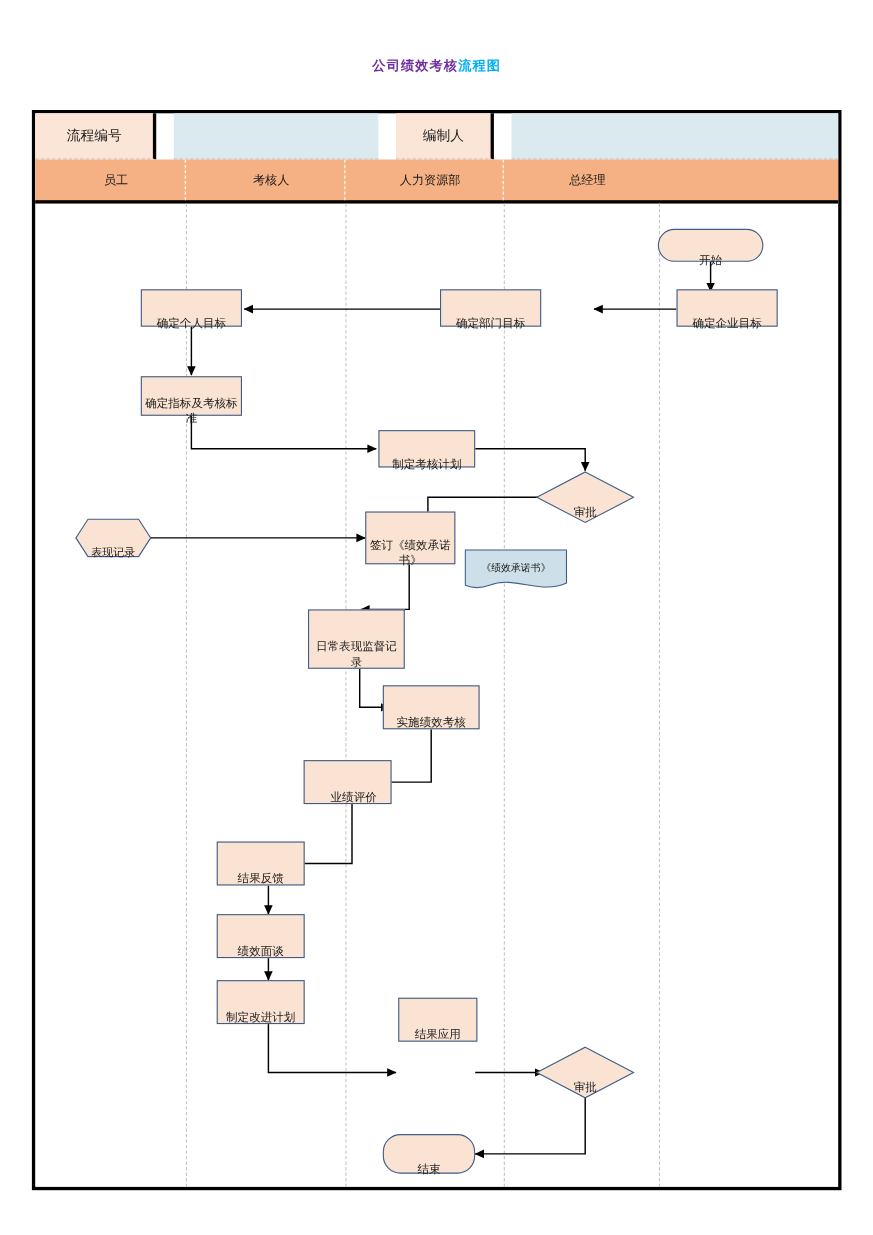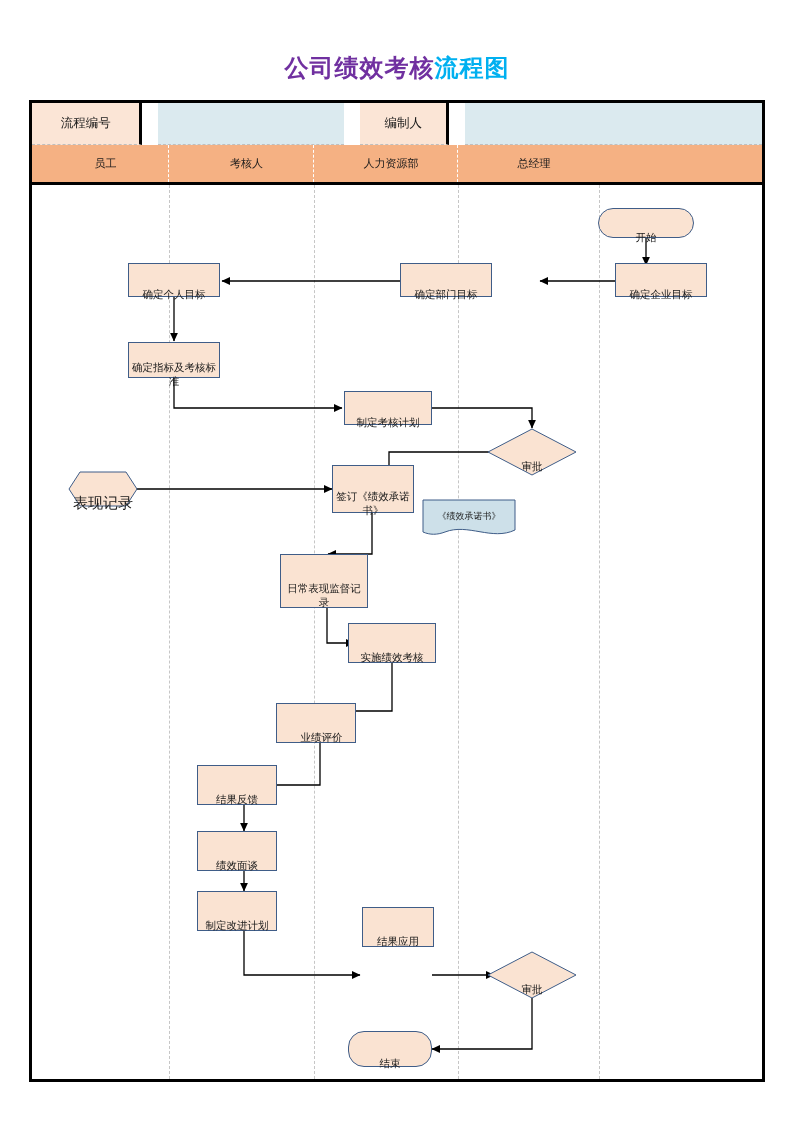--- a/index.html
+++ b/index.html
@@ -15,21 +15,21 @@
     overflow: hidden;
   }
 
   
   #doc-title {
     position: absolute;
     left: 0;
     top: 52px;
     width: 794px;
     text-align: center;
-    font-size: 24px;
+    font-size: 12px;
     font-weight: bold;
     letter-spacing: 1px;
     white-space: nowrap;
   }
   #doc-title .t-main { color: #7030a0; }
   #doc-title .t-sub  { color: #00b0f0; }
 
   
   #flow-frame {
     position: absolute;
@@ -274,21 +274,21 @@
       <svg class="shape-svg" viewBox="0 0 90 48" preserveAspectRatio="none">
         <polygon points="45,1 89,24 45,47 1,24" fill="#fae3d2" stroke="#3f5d88" stroke-width="1"></polygon>
       </svg>
       <span class="shape-label">审批</span>
     </div>
 
     <div class="node hexagon" style="left:36px; top:368px; width:70px; height:36px;">
       <svg class="shape-svg" viewBox="0 0 70 36" preserveAspectRatio="none">
         <polygon points="12,1 58,1 69,18 58,35 12,35 1,18" fill="#fae3d2" stroke="#3f5d88" stroke-width="1"></polygon>
       </svg>
-      <span class="shape-label" style="font-size:15px">表现记录</span>
+      <span class="shape-label" style="font-size:10px">表现记录</span>
     </div>
 
     <div class="node" style="left:300px; top:362px; width:82px; height:48px;">
       <span class="shape-label">签订《绩效承诺书》</span>
     </div>
 
     <div class="node document" style="left:390px; top:396px; width:94px; height:40px;">
       <svg class="shape-svg" viewBox="0 0 94 40" preserveAspectRatio="none">
         <path d="M1,1 L93,1 L93,31 C70,42 46,24 23,33 C15,36 8,36 1,33 Z" fill="#cde0e9" stroke="#3f5d88" stroke-width="1"></path>
       </svg>
@@ -296,21 +296,21 @@
     </div>
 
     <div class="node" style="left:248px; top:451px; width:88px; height:54px;">
       <span class="shape-label">日常表现监督记录</span>
     </div>
 
     <div class="node" style="left:316px; top:520px; width:88px; height:40px;">
       <span class="shape-label">实施绩效考核</span>
     </div>
 
-    <div class="node" style="left:244px; top:600px; width:80px; height:40px;padding-left:14px;">
+    <div class="node" style="left:244px; top:588px; width:80px; height:40px;padding-left:14px;">
       <span class="shape-label">业绩评价</span>
     </div>
 
     <div class="node" style="left:165px; top:662px; width:80px; height:40px;">
       <span class="shape-label">结果反馈</span>
     </div>
 
     <div class="node" style="left:165px; top:728px; width:80px; height:40px;">
       <span class="shape-label">绩效面谈</span>
     </div>

